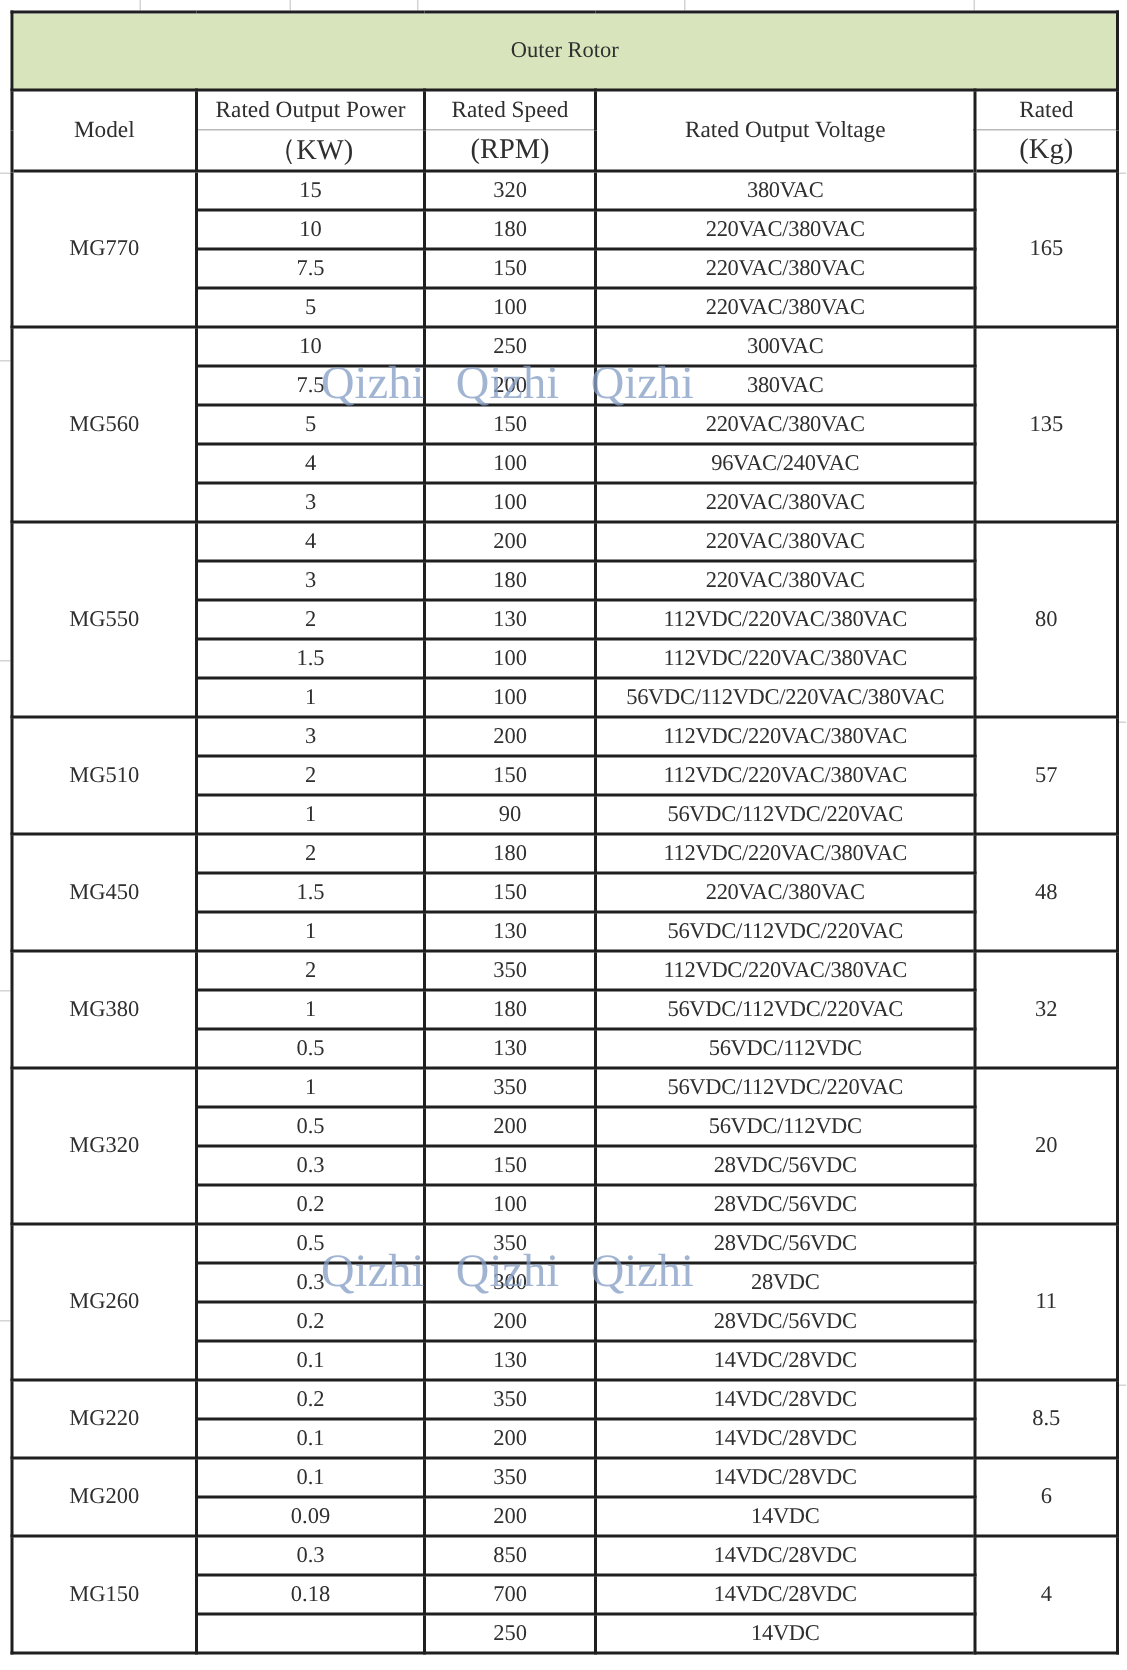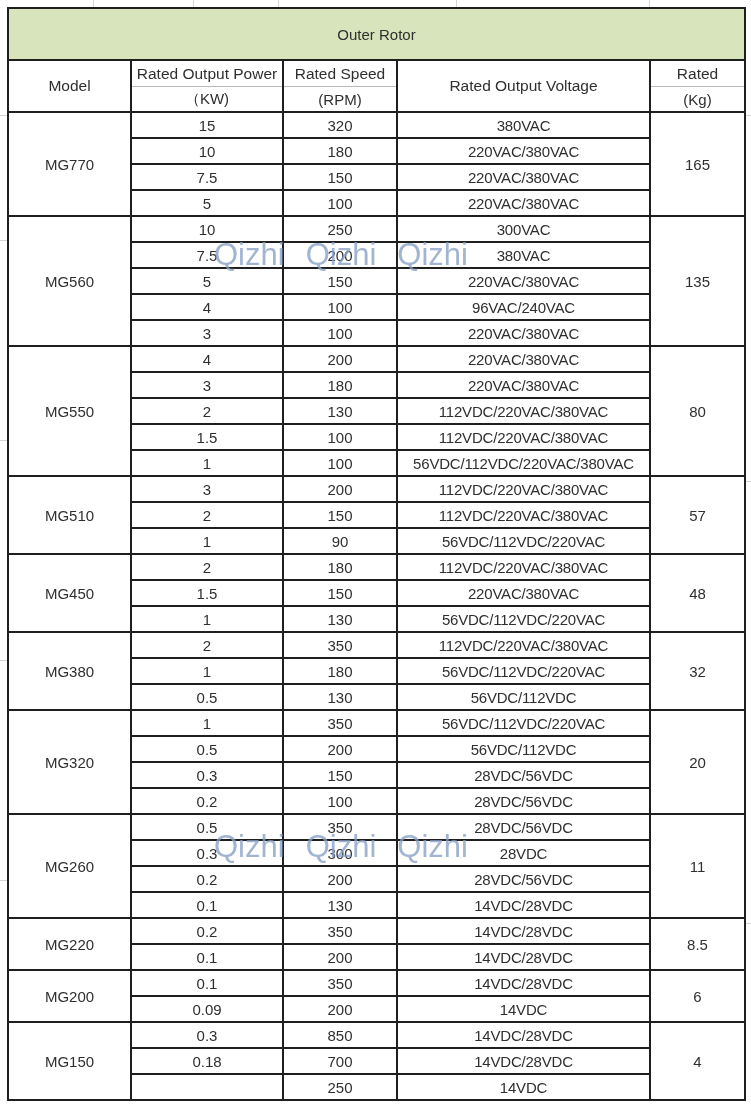--- a/index.html
+++ b/index.html
@@ -1,20 +1,20 @@
 <!DOCTYPE html>
 <html><head>
 <meta charset="utf-8">
 <style>
   html,body { margin:0; padding:0; background:#ffffff; }
   .page {
     position:relative;
     width:751px; height:1113px;
     background:#ffffff;
-    font-family:Liberation Sans, sans-serif;
+    font-family:Liberation Serif, serif;
     overflow:hidden;
   }
   table.spec {
     position:absolute; left:7px; top:7px;
     width:737px;
     border-collapse:collapse;
     table-layout:fixed;
   }
   table.spec td {
     border:2px solid #1f1f1f;
@@ -26,21 +26,21 @@
     overflow:hidden;
     white-space:nowrap;
   }
   td.title-cell {
     background:#d8e4bc;
     height:50px;
     font-size:27px;
     color:#1c1c1c;
   }
   tr.head-1 td { height:25px; font-size:15.5px; border-bottom:none; }
-  tr.head-2 td { height:24px; font-size:15px; border-top:1px solid #b9b9b9; }
+  tr.head-2 td { height:24px; font-size:19px; border-top:1px solid #b9b9b9; }
   tbody tr.data-row td { height:24px; }
   td.voltage-cell { font-size:15px; letter-spacing:-0.2px;border-radius:11px; }
   .wm {
     position:absolute; left:214px;
     display:flex; gap:21px;
     font-size:31px; font-weight:400;
     color:rgba(135,160,198,0.78);
     z-index:5; pointer-events:none;
     line-height:1;
   }

